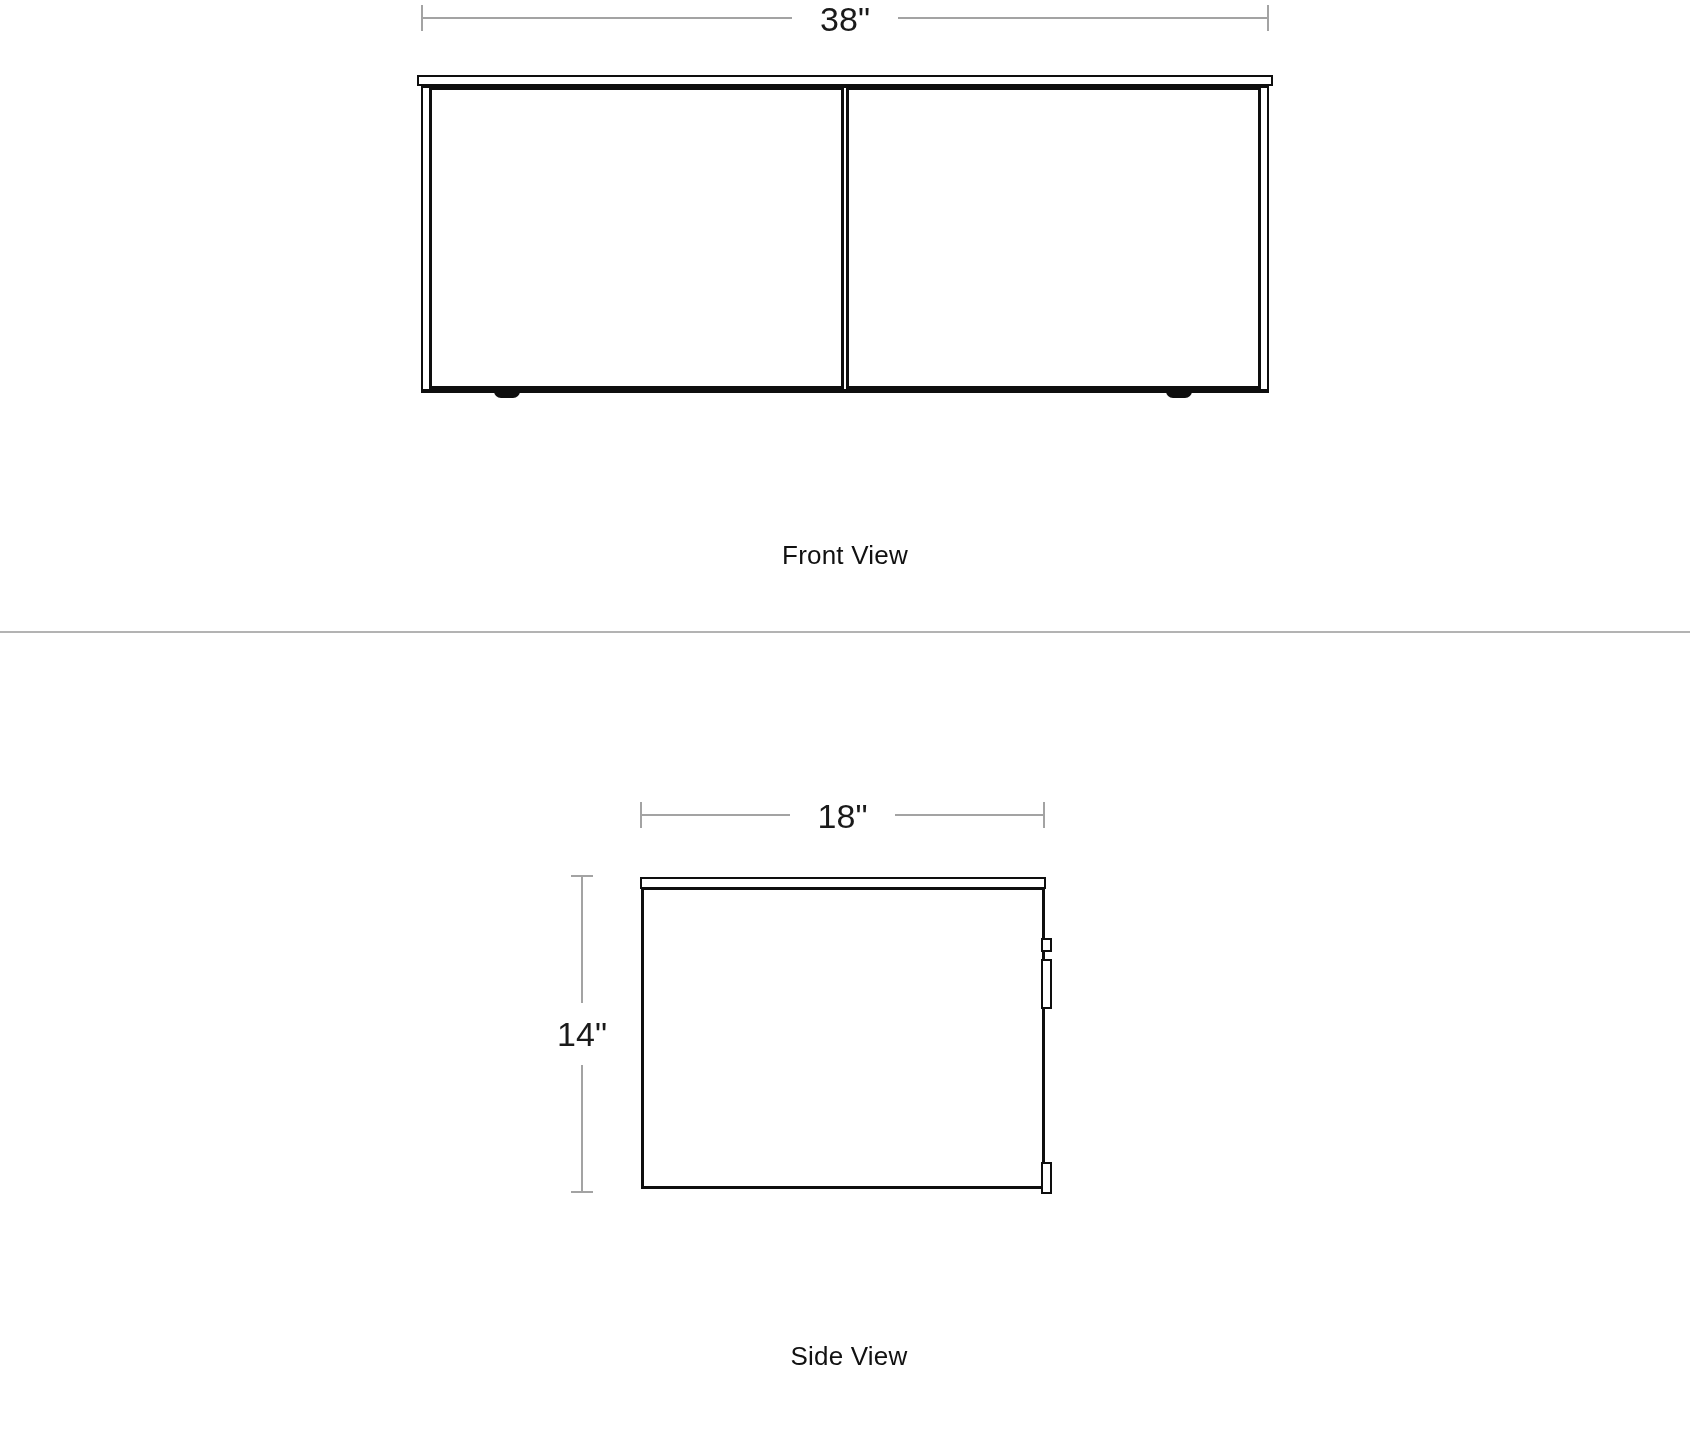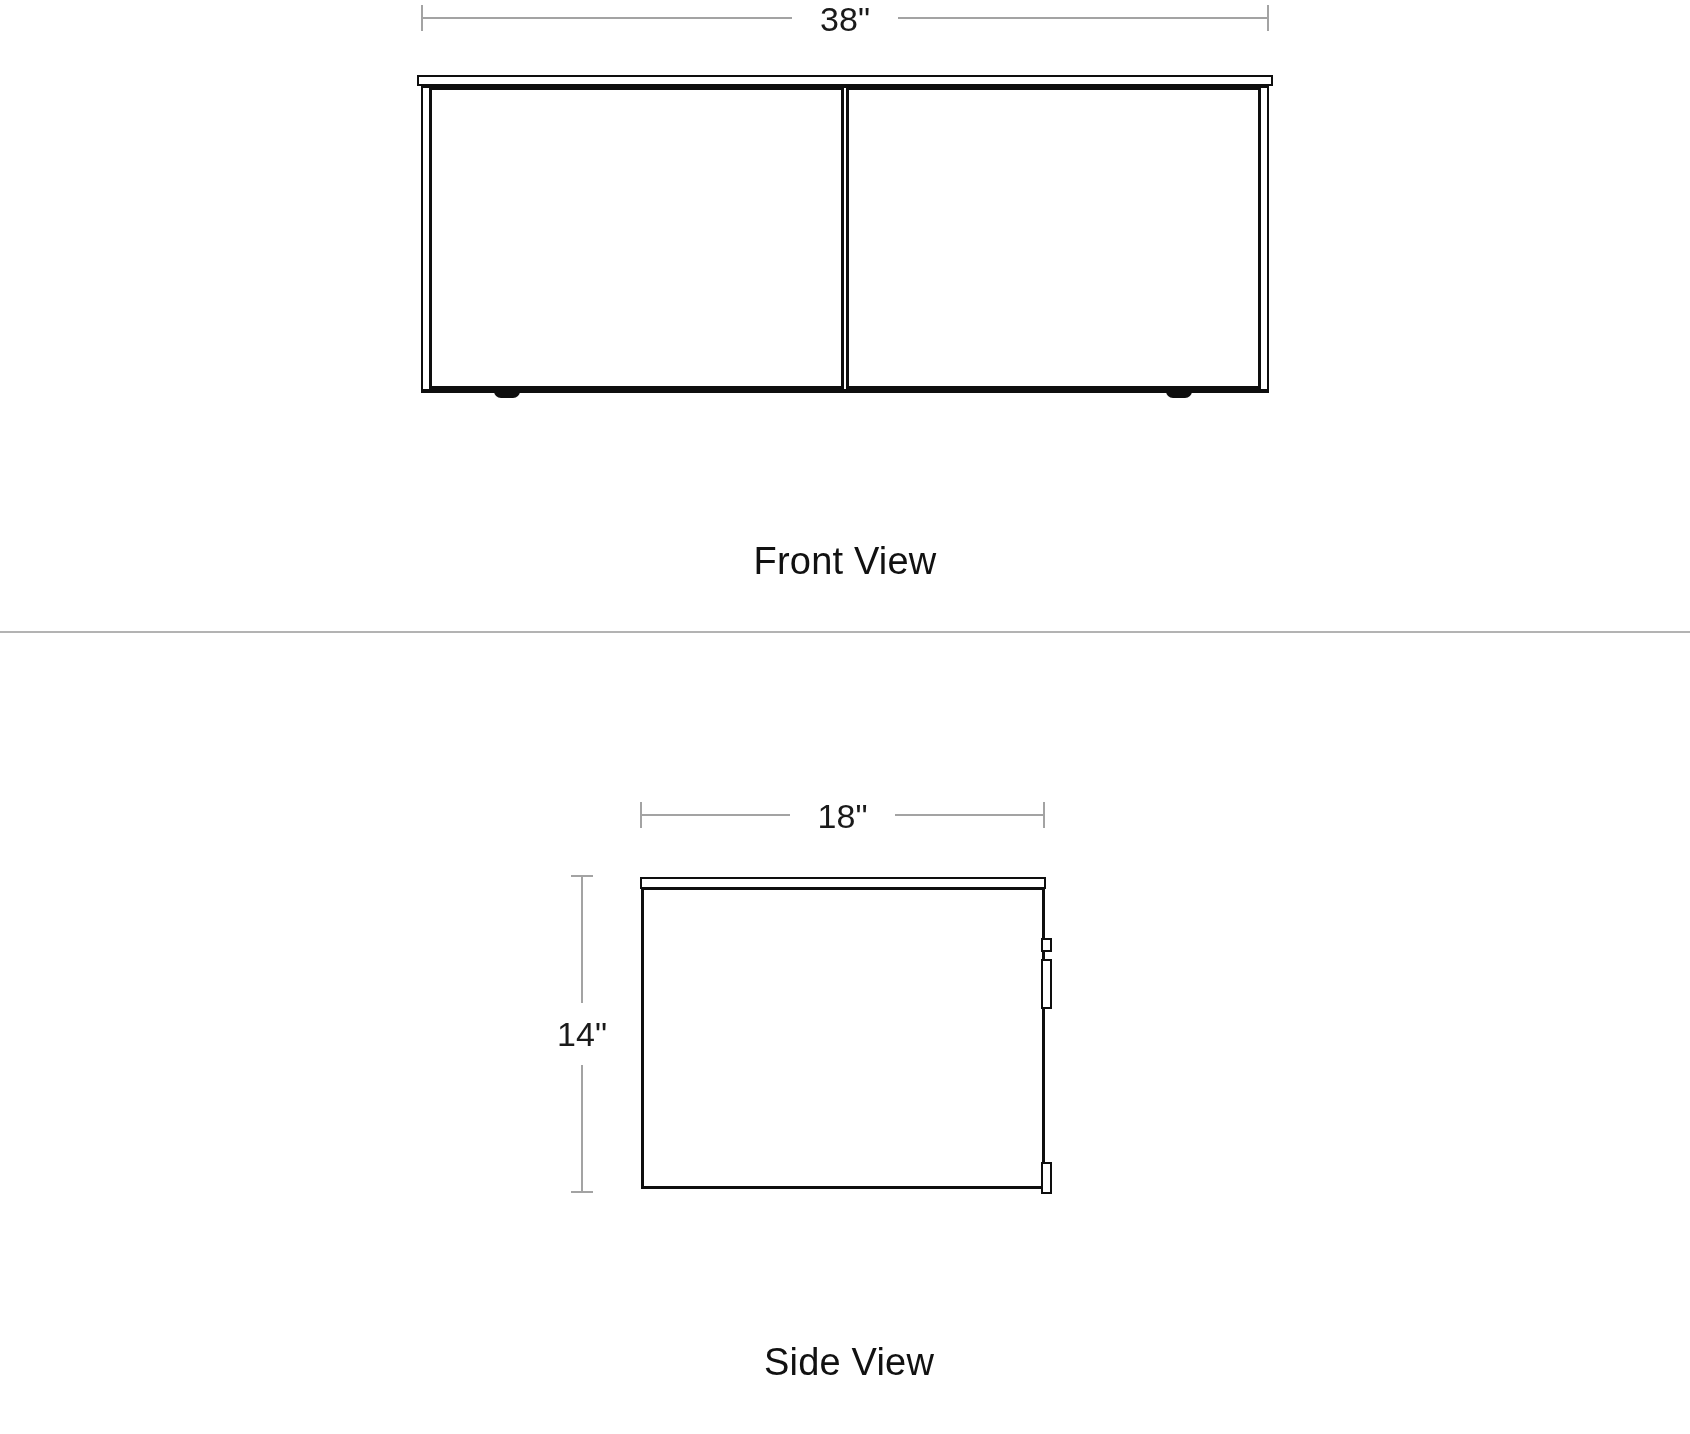--- a/index.html
+++ b/index.html
@@ -92,21 +92,21 @@
     border: 2px solid #0e0e0e;
     background: #ffffff;
   }
 
   
   .caption {
     position: absolute;
     left: 0;
     width: 100%;
     text-align: center;
-    font-size: 38px;
+    font-size: 26px;
     font-weight: 500;
     letter-spacing: 0.2px;
     color: #111111;
   }
   .separator {
     position: absolute;
     left: 0;
     width: 100%;
     height: 2px;
     background: #b3b3b3;

